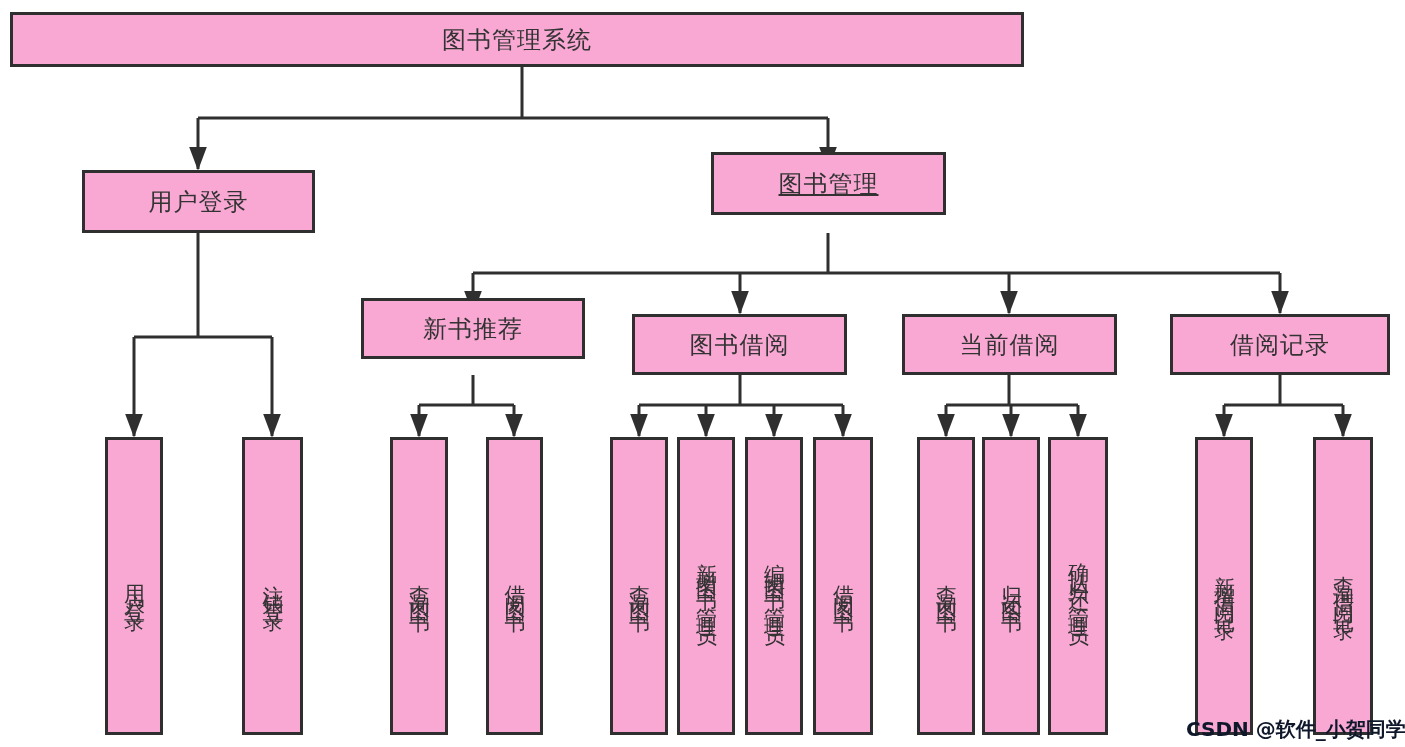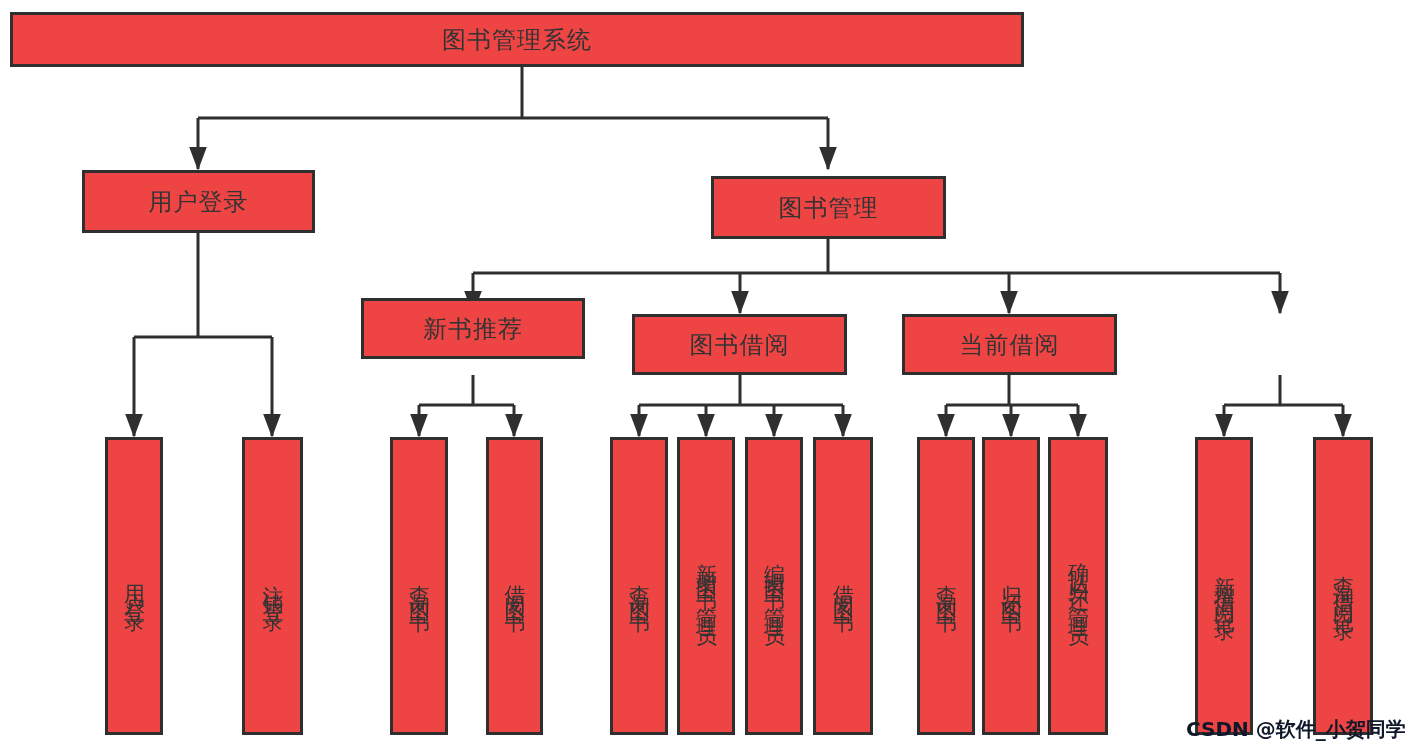--- a/index.html
+++ b/index.html
@@ -17,21 +17,21 @@
   .wires {
     position: absolute;
     left: 0; top: 0;
     width: 1405px; height: 747px;
     pointer-events: none;
   }
 
   .box {
     position: absolute;
     border: 3px solid #2f2f2f;
-    background: #ef4444;
+    background: #f9a8d4;
     color: #333333;
     display: flex;
     align-items: center;
     justify-content: center;
     z-index: 2;
   }
 
   .hbox {
     font-size: 24px;
     letter-spacing: 1px;
@@ -105,25 +105,26 @@
 
       <path d="M1280,375 V405 M1224,405 H1343"></path>
       <path d="M1224,405 V436" marker-end="url(#arrow)"></path>
       <path d="M1343,405 V436" marker-end="url(#arrow)"></path>
     </g>
   </svg>
 
   <div class="box hbox root" style="left:10px; top:12px; width:1014px; height:55px;">图书管理系统</div>
 
   <div class="box hbox" style="left:82px; top:170px; width:233px; height:63px;">用户登录</div>
-  <div class="box hbox" style="left:711px; top:176px; width:235px; height:63px;">图书管理</div>
+  <div class="box hbox" style="left:711px; top:152px; width:235px; height:63px;text-decoration:underline;">图书管理</div>
 
   <div class="box hbox" style="left:361px; top:298px; width:224px; height:61px;">新书推荐</div>
   <div class="box hbox" style="left:902px; top:314px; width:215px; height:61px;">当前借阅</div>
   <div class="box hbox" style="left:632px; top:314px; width:215px; height:61px;">图书借阅</div>
+  <div class="box hbox" style="left:1170px; top:314px; width:220px; height:61px;">借阅记录</div>
 
   <div class="box vbox" style="left:105px; width:58px;">用户登录</div>
   <div class="box vbox" style="left:242px; width:61px;">注销登录</div>
 
   <div class="box vbox" style="left:390px; width:58px;">查询图书</div>
   <div class="box vbox" style="left:486px; width:57px;">借阅图书</div>
 
   <div class="box vbox" style="left:610px; width:58px;">查询图书</div>
   <div class="box vbox" style="left:677px; width:58px;">新增图书（管理员）</div>
   <div class="box vbox" style="left:745px; width:58px;">编辑图书（管理员）</div>

